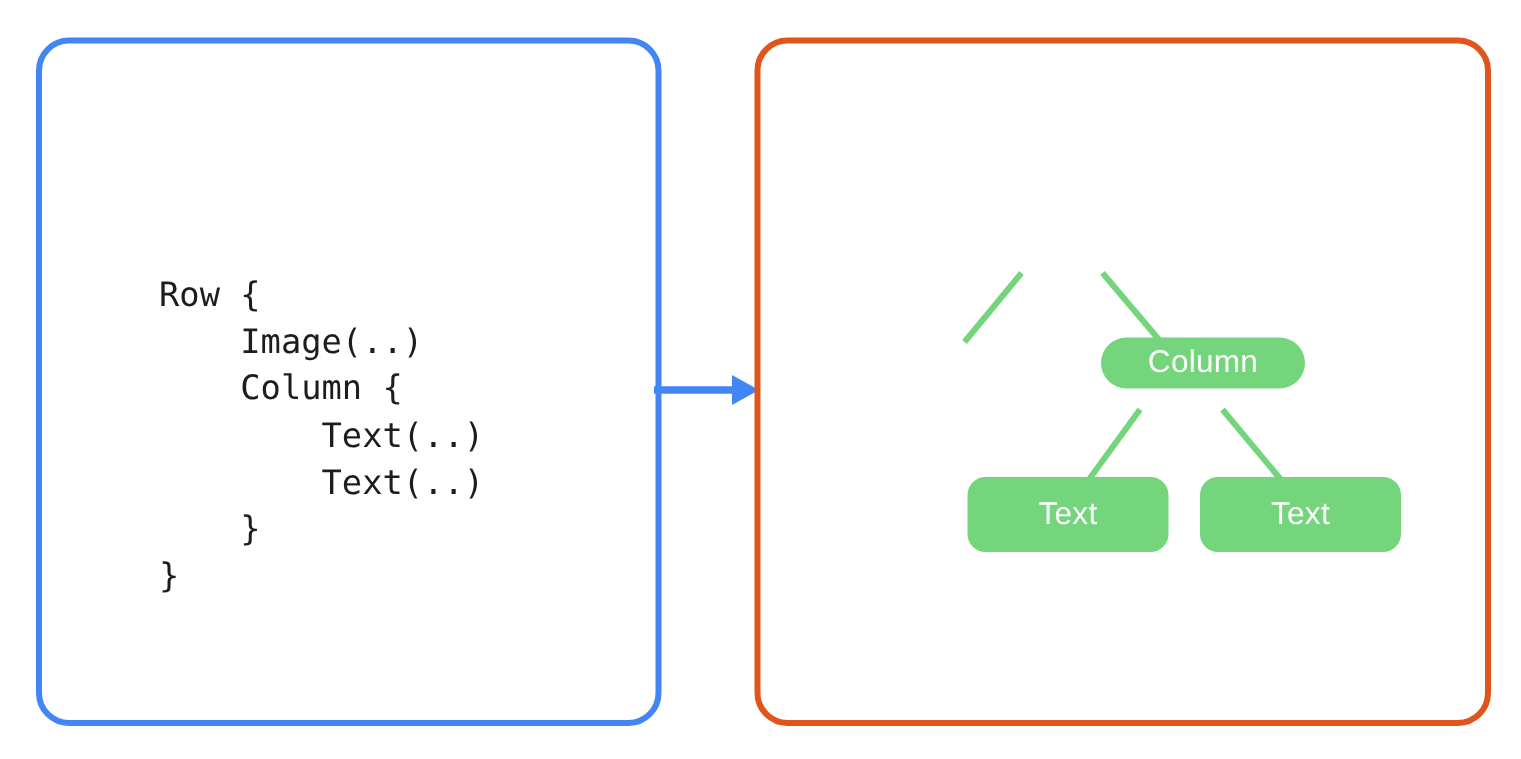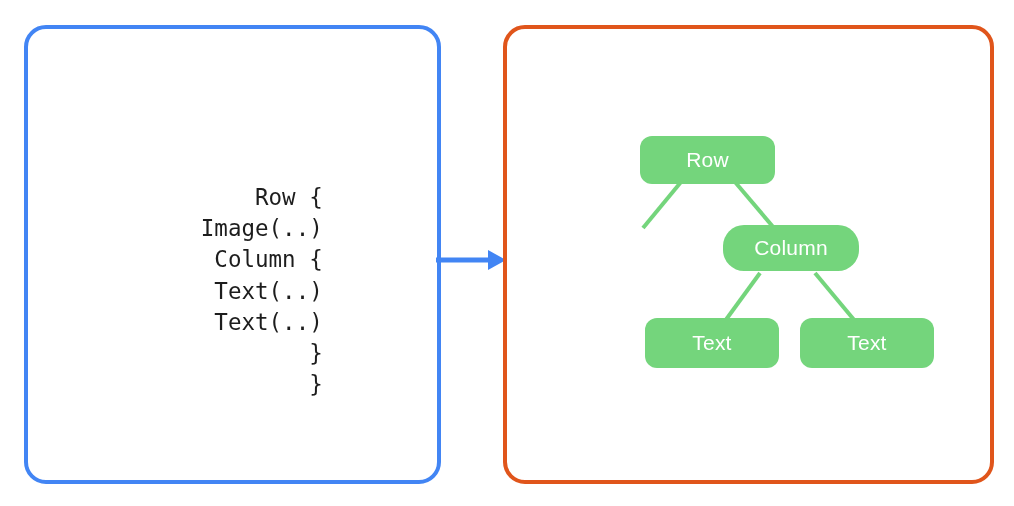--- a/index.html
+++ b/index.html
@@ -25,21 +25,20 @@
     box-sizing: border-box;
     background: #ffffff;
     border-radius: 22px;
   }
   .panel-code {
     left: 24px;
     top: 25px;
     width: 417px;
     height: 459px;
     border: 4px solid #4285f4;
-    text-align: right;
   }
   .panel-tree {
     left: 503px;
     top: 25px;
     width: 491px;
     height: 459px;
     border: 4px solid #e0551b;
   }
 
   
@@ -92,21 +91,21 @@
     justify-content: center;
     color: #ffffff;
     font-family: "Liberation Sans", sans-serif;
     font-size: 21px;
     font-weight: 400;
     letter-spacing: 0.2px;
     user-select: none;
   }
   .node-row    { left: 137px; top: 111px; width: 135px; height: 48px; }
   .node-image  { left:  59px; top: 200px; width: 134px; height: 50px; }
-  .node-column { left: 220px; top: 200px; width: 136px; height: 46px; border-radius: 21px; }
+  .node-column { left: 231px; top: 200px; width: 136px; height: 34px; border-radius: 21px; }
   .node-text1  { left: 142px; top: 293px; width: 134px; height: 50px; }
   .node-text2  { left: 297px; top: 293px; width: 134px; height: 50px; }
 </style>
 </head>
 <body>
 
 <div class="stage">
 
   <div class="panel panel-code">
     <pre class="code-block">Row {
@@ -126,19 +125,18 @@
   <div class="panel panel-tree"></div>
 
   <svg class="tree-svg" viewBox="0 0 491 459">
     <line x1="178" y1="157" x2="140" y2="203" stroke="#74d57c" stroke-width="4"></line>
     <line x1="232" y1="157" x2="271" y2="203" stroke="#74d57c" stroke-width="4"></line>
     <line x1="257" y1="248" x2="222" y2="296" stroke="#74d57c" stroke-width="4"></line>
     <line x1="312" y1="248" x2="352" y2="296" stroke="#74d57c" stroke-width="4"></line>
   </svg>
 
   <div class="tree-nodes">
-    <div class="node node-row">Row</div>
     <div class="node node-column">Column</div>
     <div class="node node-text1">Text</div>
     <div class="node node-text2">Text</div>
   </div>
 
 </div>
 
 </body></html>

